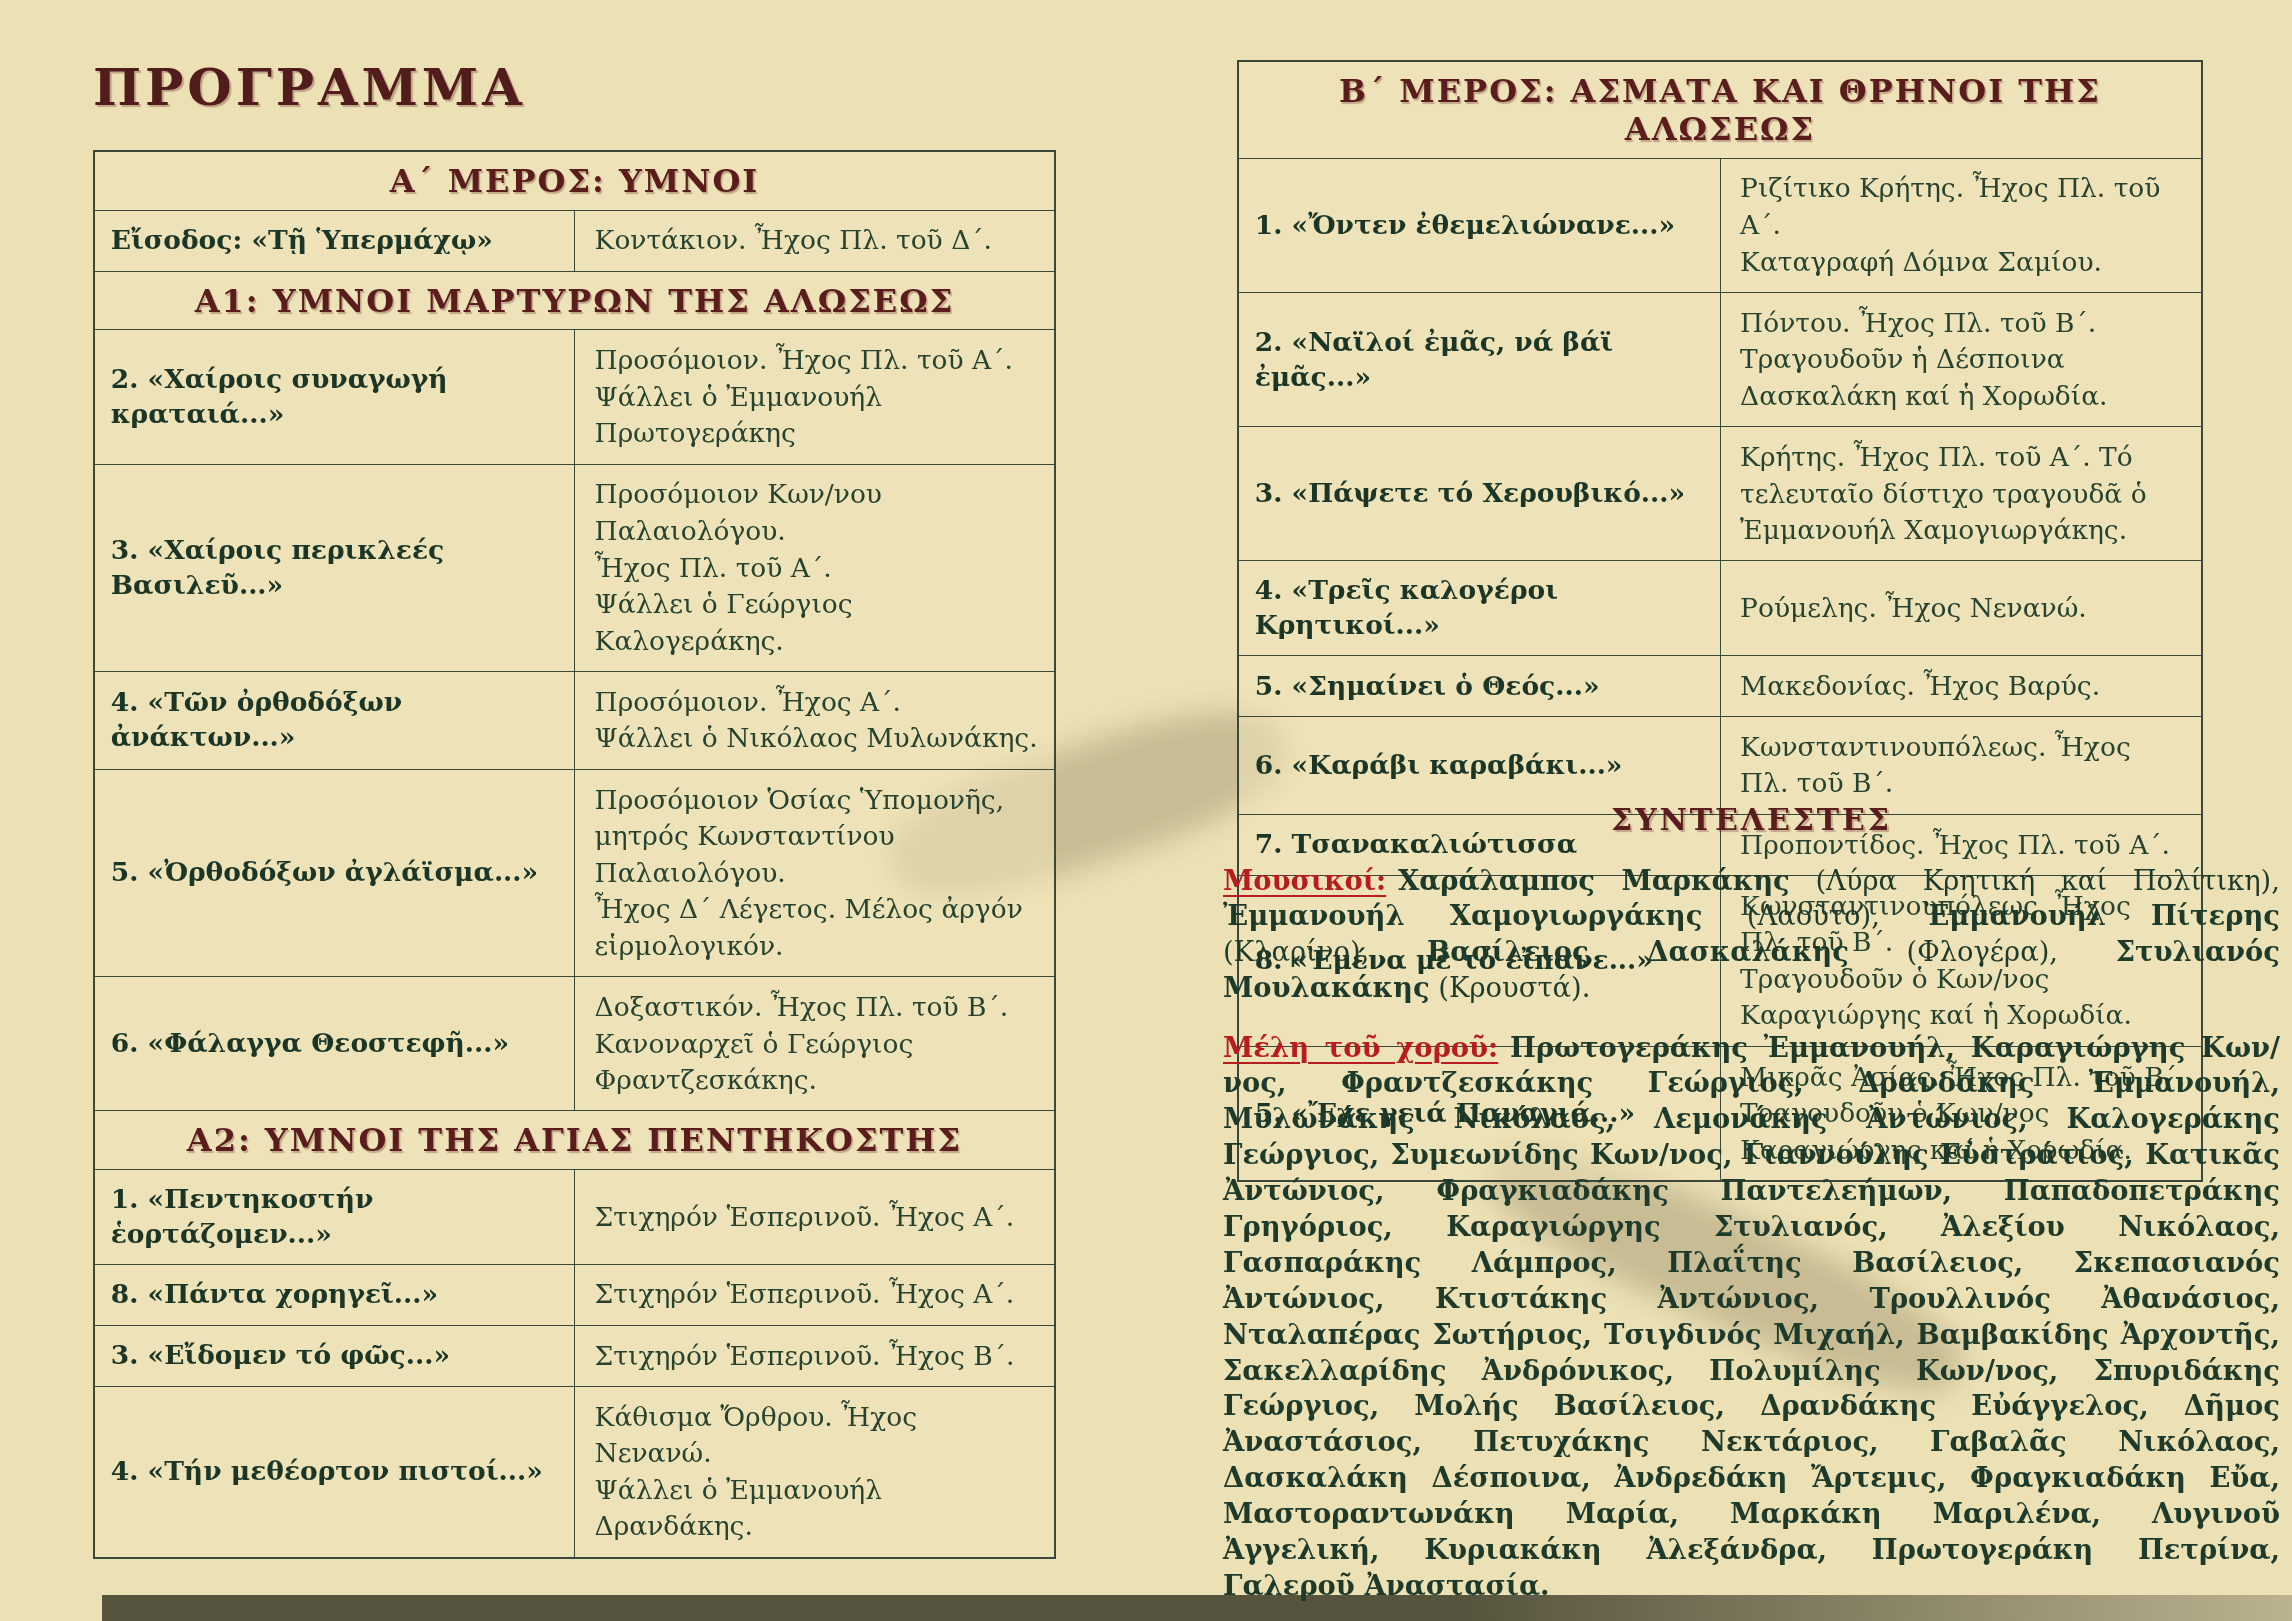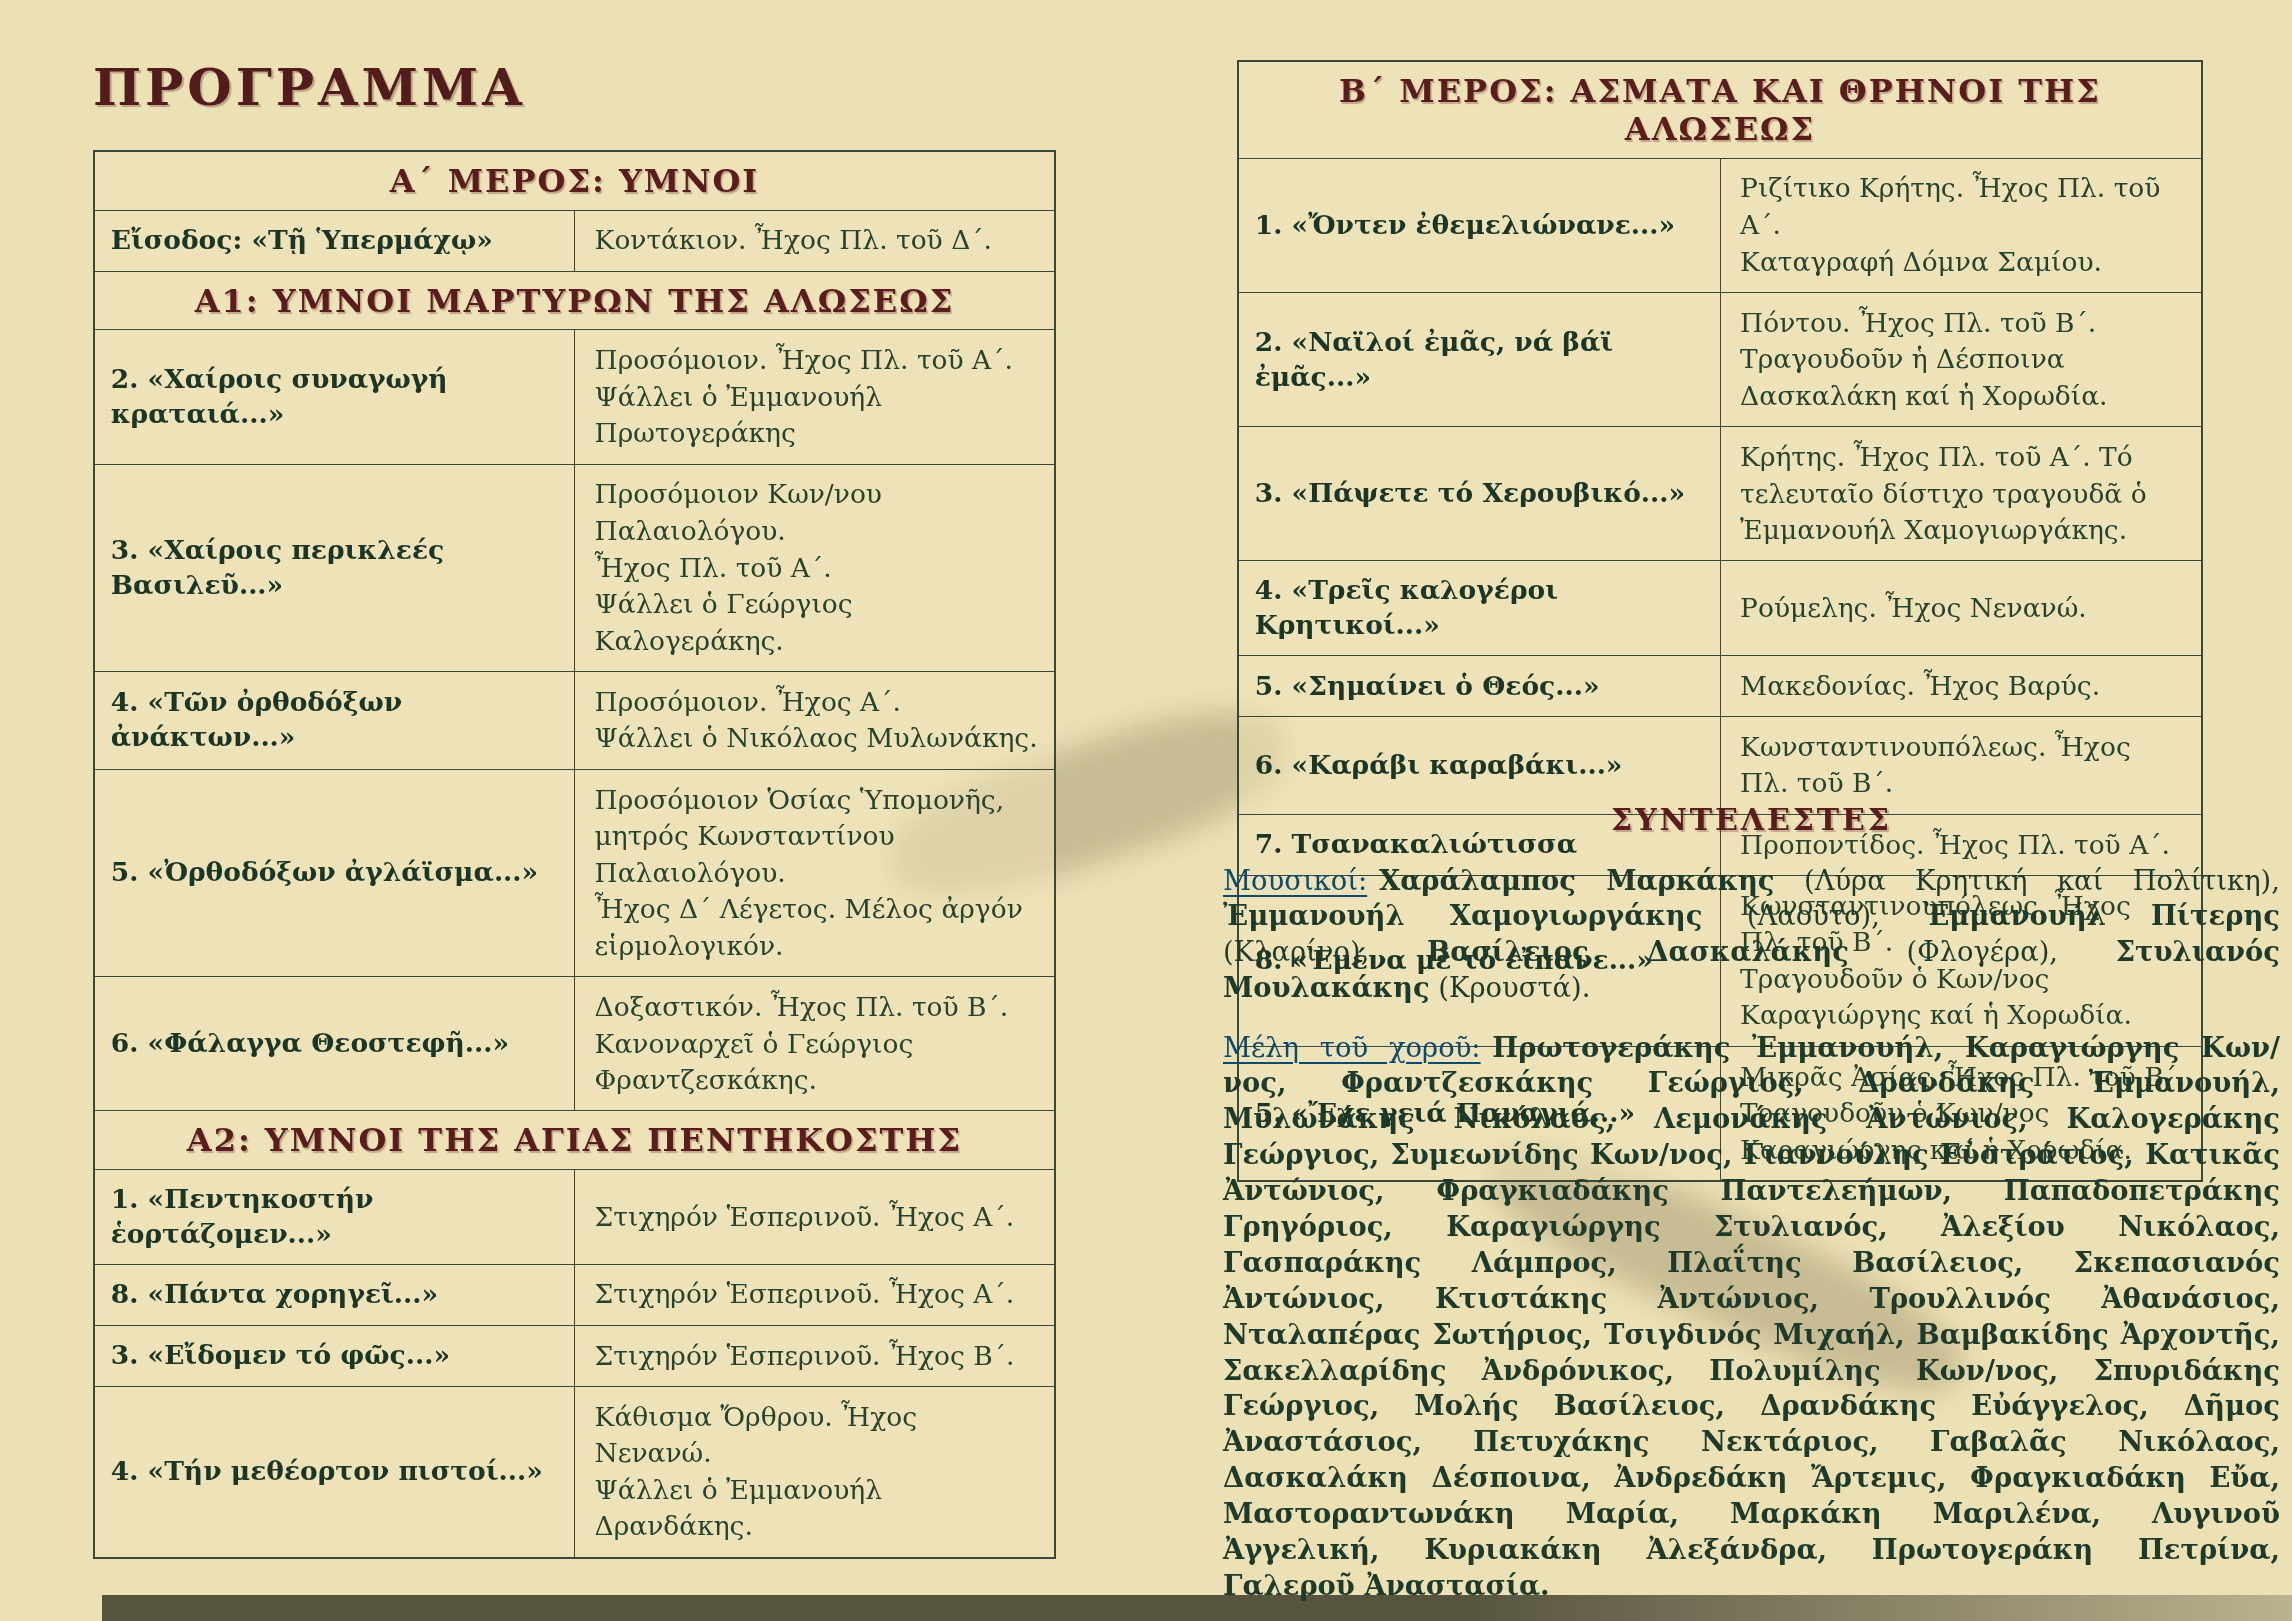--- a/index.html
+++ b/index.html
@@ -68,21 +68,21 @@
   td.val{
     width:59%;padding:11.8px 13.7px 11.8px 19.6px;
     font-size:26.5px;color:#27422f;line-height:1.38;white-space:pre-line;
   }
   
   .credit{
     margin:0 0 23.5px 0;font-size:27.4px;line-height:1.31;color:#1e3a2b;
     text-align:justify;
   }
   .clabel{
-    color:#0c4a6e;font-weight:normal;margin-right:11.8px;
+    color:#b91c1c;font-weight:bold;margin-right:11.8px;
     text-decoration:underline;text-underline-offset:4.9px;
     text-decoration-thickness:1.5px;
     margin-top:6px;
   }
   .credit .b{font-weight:bold;}
 </style>
 </head>
 <body>
 
 <div class="statue"></div>

